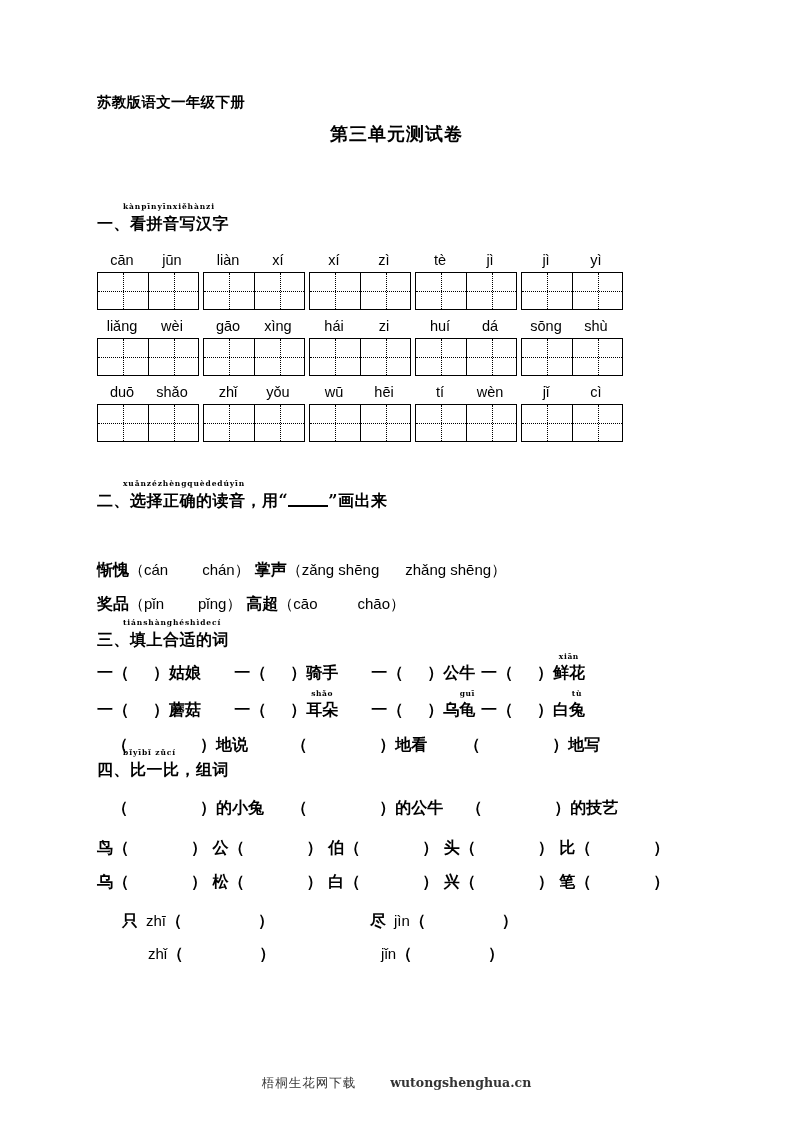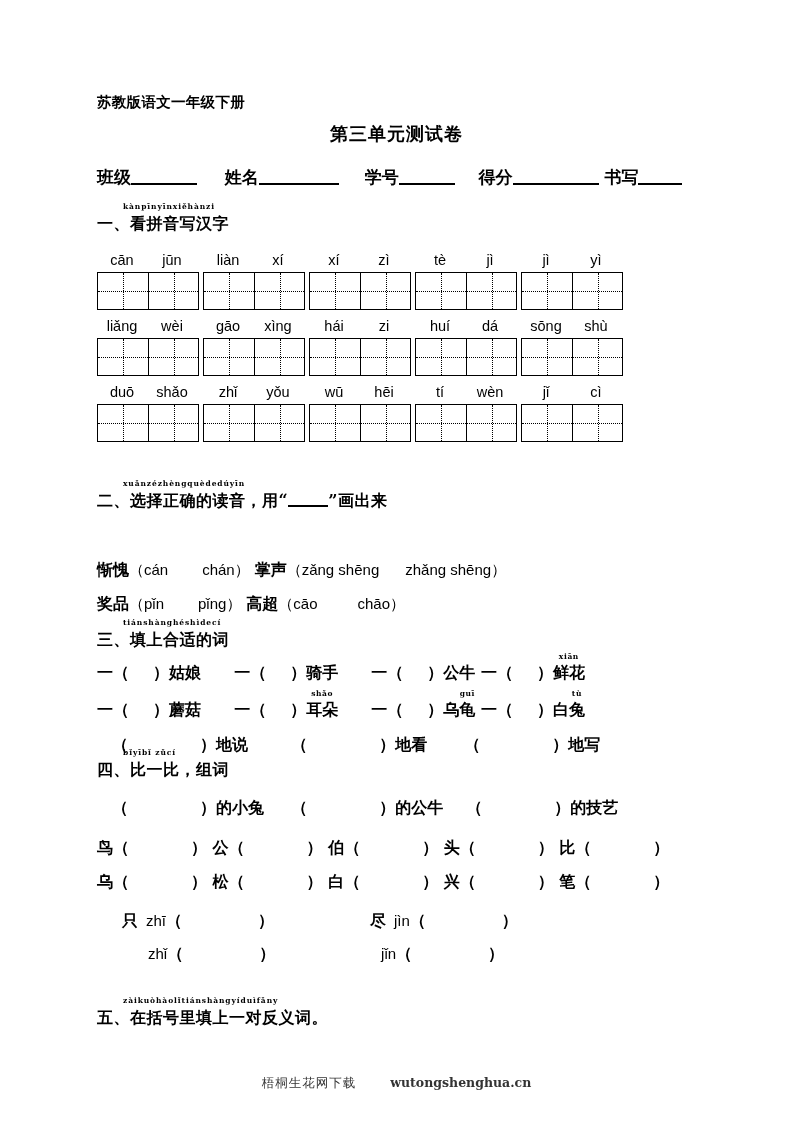--- a/index.html
+++ b/index.html
@@ -179,30 +179,20 @@
   .footer .url { font-weight: bold; }
 </style>
 </head>
 <body>
 
 <div class="page">
 
   <div class="book-line">苏教版语文一年级下册</div>
   <div class="doc-title">第三单元测试卷</div>
 
-  <div class="info-row">
-    <span class="lbl">班级</span><span class="blank-ul" style="width:66px"></span>
-    <span style="display:inline-block;width:16px"></span>
-    <span class="lbl">姓名</span><span class="blank-ul" style="width:80px"></span>
-    <span style="display:inline-block;width:14px"></span>
-    <span class="lbl">学号</span><span class="blank-ul" style="width:56px"></span>
-    <span style="display:inline-block;width:12px"></span>
-    <span class="lbl">得分</span><span class="blank-ul" style="width:86px"></span>
-    <span class="lbl">书写</span><span class="blank-ul" style="width:44px"></span>
-  </div>
 
   <div class="sec" style="top:214px">
     <span class="ruby-top">kànpīnyīnxiěhànzi</span>
     <span>一、</span><span>看拼音写汉字</span>
   </div>
 
   <div class="pin-line" style="top:252px">
     <span style="width:50px">cān</span><span style="width:50px">jūn</span><span style="width:6px"></span><span style="width:50px">liàn</span><span style="width:50px">xí</span><span style="width:6px"></span><span style="width:50px">xí</span><span style="width:50px">zì</span><span style="width:6px"></span><span style="width:50px">tè</span><span style="width:50px">jì</span><span style="width:6px"></span><span style="width:50px">jì</span><span style="width:50px">yì</span>
   </div>
   <div class="grid-row" style="top:272px">
@@ -361,22 +351,18 @@
     <span style="display:inline-block;width:86px"></span>
     <span><span class="han">尽</span><span style="display:inline-block;width:8px"></span><span class="py">jìn</span><span class="han">（</span><span style="display:inline-block;width:76px"></span><span class="han">）</span></span>
   </div>
 
   <div class="ex-line" style="top:944px;left:148px">
     <span><span class="py">zhǐ</span><span class="han">（</span><span style="display:inline-block;width:76px"></span><span class="han">）</span></span>
     <span style="display:inline-block;width:96px"></span>
     <span><span class="py">jǐn</span><span class="han">（</span><span style="display:inline-block;width:76px"></span><span class="han">）</span></span>
   </div>
 
-  <div class="sec" style="top:1008px">
-    <span class="ruby-top">zàikuòhàolǐtiánshàngyíduìfǎny</span>
-    <span>五、</span><span>在括号里填上一对反义词。</span>
-  </div>
 
   <div class="footer">
     <span class="cn">梧桐生花网下载</span><span class="gap"></span><span class="url">wutongshenghua.cn</span>
   </div>
 
 </div>
 
 </body></html>

